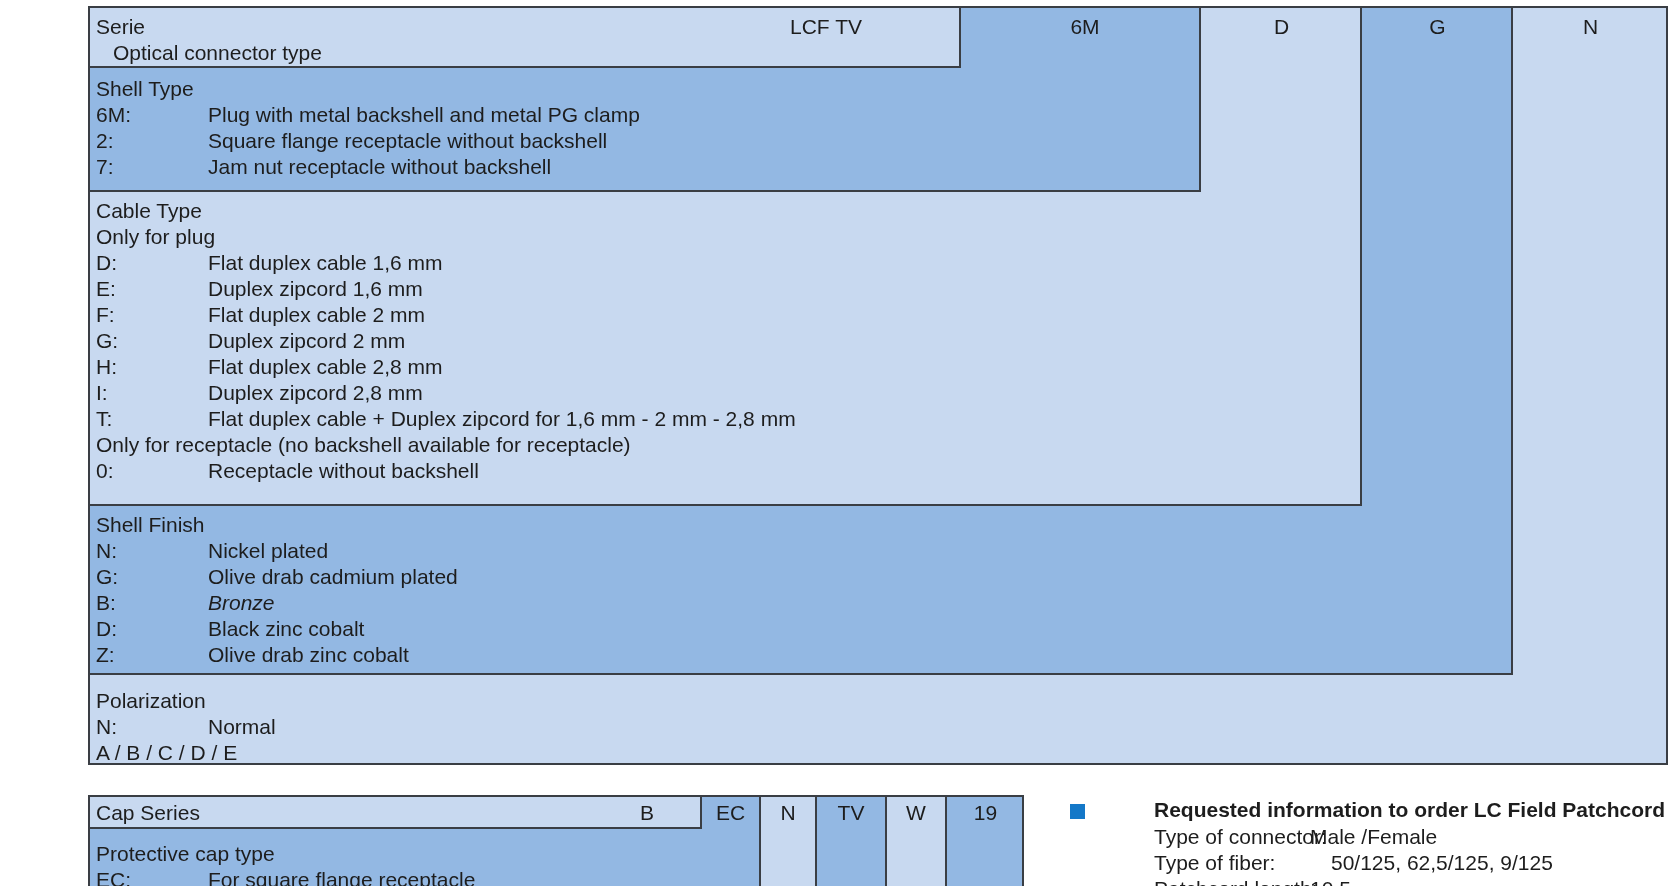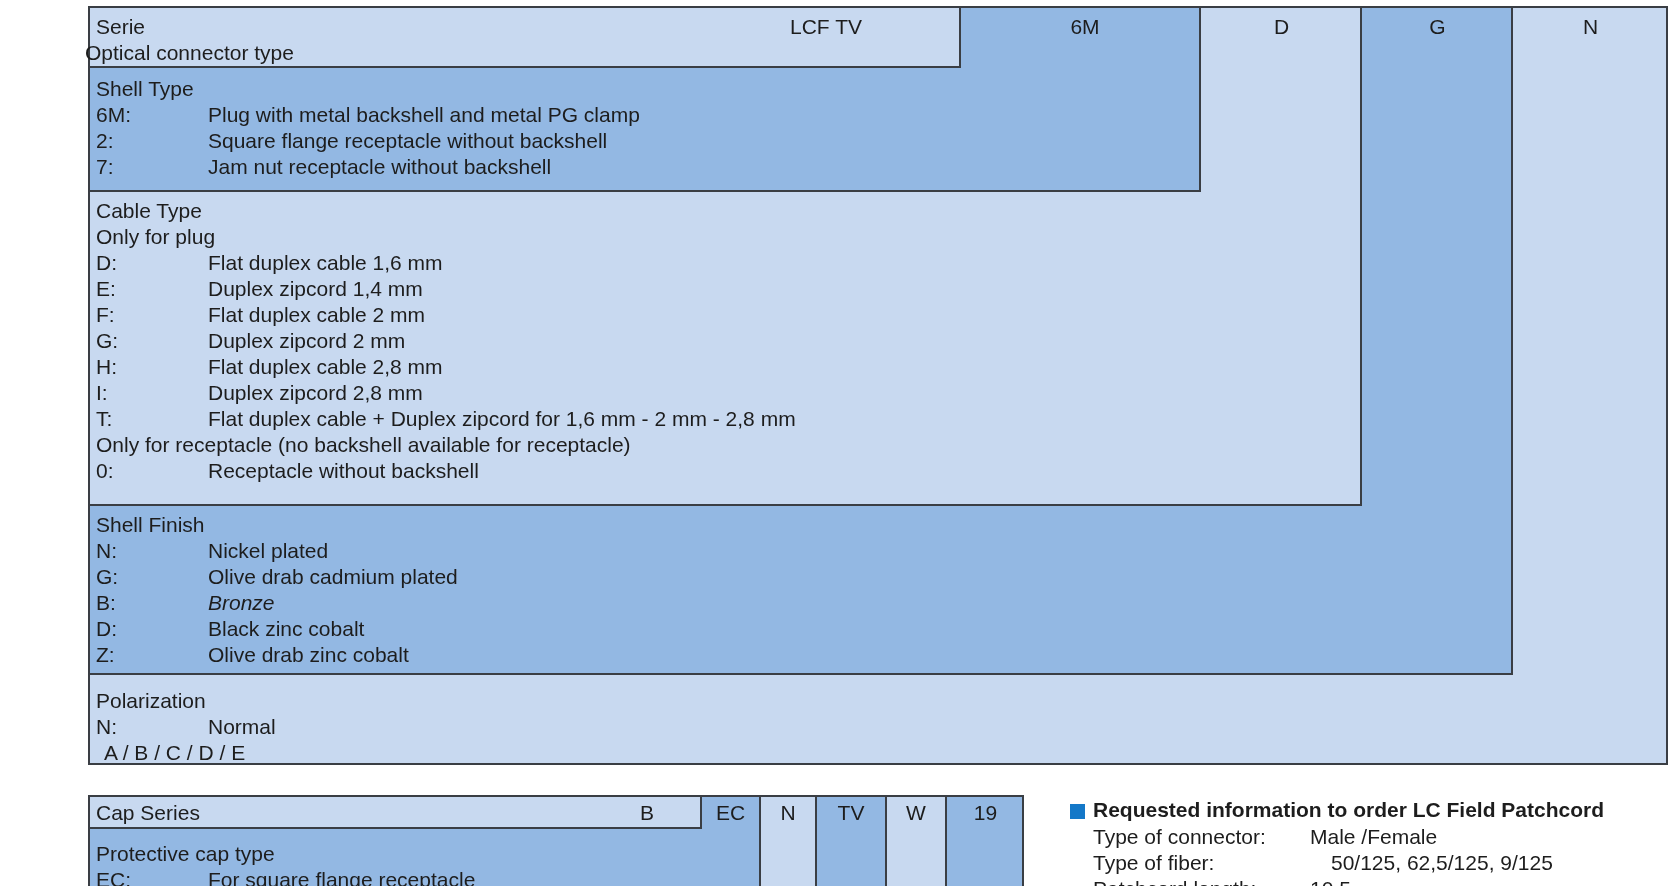--- a/index.html
+++ b/index.html
@@ -46,55 +46,55 @@
   #cap-code-1 { left: 759px; width: 58px; }
   #cap-code-2 { left: 817px; width: 68px; }
   #cap-code-3 { left: 885px; width: 62px; }
   #cap-code-4 { left: 947px; width: 77px; }
 
   
   #info-bullet {
     left: 1070px; top: 804px; width: 15px; height: 15px;
     background: #1478c8;
   }
-  .info-label { left: 1093px; }
+  .info-label { left: 1154px; }
   .info-value { left: 1310px; }
 </style>
 </head>
 <body>
 
 <div class="rect light" id="l-base"></div>
 <div class="rect dark" id="l-shellfinish"></div>
 <div class="rect light" id="l-cable"></div>
 <div class="rect dark" id="l-shelltype"></div>
 <div class="rect light" id="l-serie"></div>
 
 <div class="txt" style="left:96px; top:14px;">Serie</div>
-<div class="txt" style="left:85px; top:40px;">Optical connector type</div>
+<div class="txt" style="left:113px; top:40px;">Optical connector type</div>
 <div class="txt" style="left:790px; top:14px;">LCF TV</div>
 
 <div class="txt code-col" id="code-shelltype">6M</div>
 <div class="txt code-col" id="code-cable">D</div>
 <div class="txt code-col" id="code-shellfinish">G</div>
 <div class="txt code-col" id="code-polar">N</div>
 
 <div class="txt" style="left:96px; top:76px;">Shell Type</div>
 <div class="txt" style="left:96px; top:102px;">6M:</div>
 <div class="txt" style="left:208px; top:102px;">Plug with metal backshell and metal PG clamp</div>
 <div class="txt" style="left:96px; top:128px;">2:</div>
 <div class="txt" style="left:208px; top:128px;">Square flange receptacle without backshell</div>
 <div class="txt" style="left:96px; top:154px;">7:</div>
 <div class="txt" style="left:208px; top:154px;">Jam nut receptacle without backshell</div>
 
 <div class="txt" style="left:96px; top:198px;">Cable Type</div>
 <div class="txt" style="left:96px; top:224px;text-align:right;">Only for plug</div>
 <div class="txt" style="left:96px; top:250px;">D:</div>
 <div class="txt" style="left:208px; top:250px;">Flat duplex cable 1,6 mm</div>
 <div class="txt" style="left:96px; top:276px;">E:</div>
-<div class="txt" style="left:208px; top:276px;">Duplex zipcord 1,4 mm</div>
+<div class="txt" style="left:208px; top:276px;">Duplex zipcord 1,6 mm</div>
 <div class="txt" style="left:96px; top:302px;">F:</div>
 <div class="txt" style="left:208px; top:302px;text-align:center;">Flat duplex cable 2 mm</div>
 <div class="txt" style="left:96px; top:328px;">G:</div>
 <div class="txt" style="left:208px; top:328px;">Duplex zipcord 2 mm</div>
 <div class="txt" style="left:96px; top:354px;">H:</div>
 <div class="txt" style="left:208px; top:354px;">Flat duplex cable 2,8 mm</div>
 <div class="txt" style="left:96px; top:380px;">I:</div>
 <div class="txt" style="left:208px; top:380px;">Duplex zipcord 2,8 mm</div>
 <div class="txt" style="left:96px; top:406px;">T:</div>
 <div class="txt" style="left:208px; top:406px;">Flat duplex cable + Duplex zipcord for 1,6 mm - 2 mm - 2,8 mm</div>
@@ -110,21 +110,21 @@
 <div class="txt" style="left:96px; top:590px;">B:</div>
 <div class="txt" style="left:208px; top:590px;font-style:italic;">Bronze</div>
 <div class="txt" style="left:96px; top:616px;">D:</div>
 <div class="txt" style="left:208px; top:616px;">Black zinc cobalt</div>
 <div class="txt" style="left:96px; top:642px;">Z:</div>
 <div class="txt" style="left:208px; top:642px;">Olive drab zinc cobalt</div>
 
 <div class="txt" style="left:96px; top:688px;text-align:center;">Polarization</div>
 <div class="txt" style="left:96px; top:714px;">N:</div>
 <div class="txt" style="left:208px; top:714px;">Normal</div>
-<div class="txt" style="left:104px; top:740px;">A / B / C / D / E</div>
+<div class="txt" style="left:96px; top:740px;">A / B / C / D / E</div>
 
 <div class="rect dark" id="c-base"></div>
 <div class="rect light" id="c-colN"></div>
 <div class="rect light" id="c-colW"></div>
 <div class="rect light" id="c-header"></div>
 
 <div class="txt" style="left:96px; top:800px;">Cap Series</div>
 <div class="txt" style="left:640px; top:800px;">B</div>
 <div class="txt cap-code" id="cap-code-0">EC</div>
 <div class="txt cap-code" id="cap-code-1">N</div>

